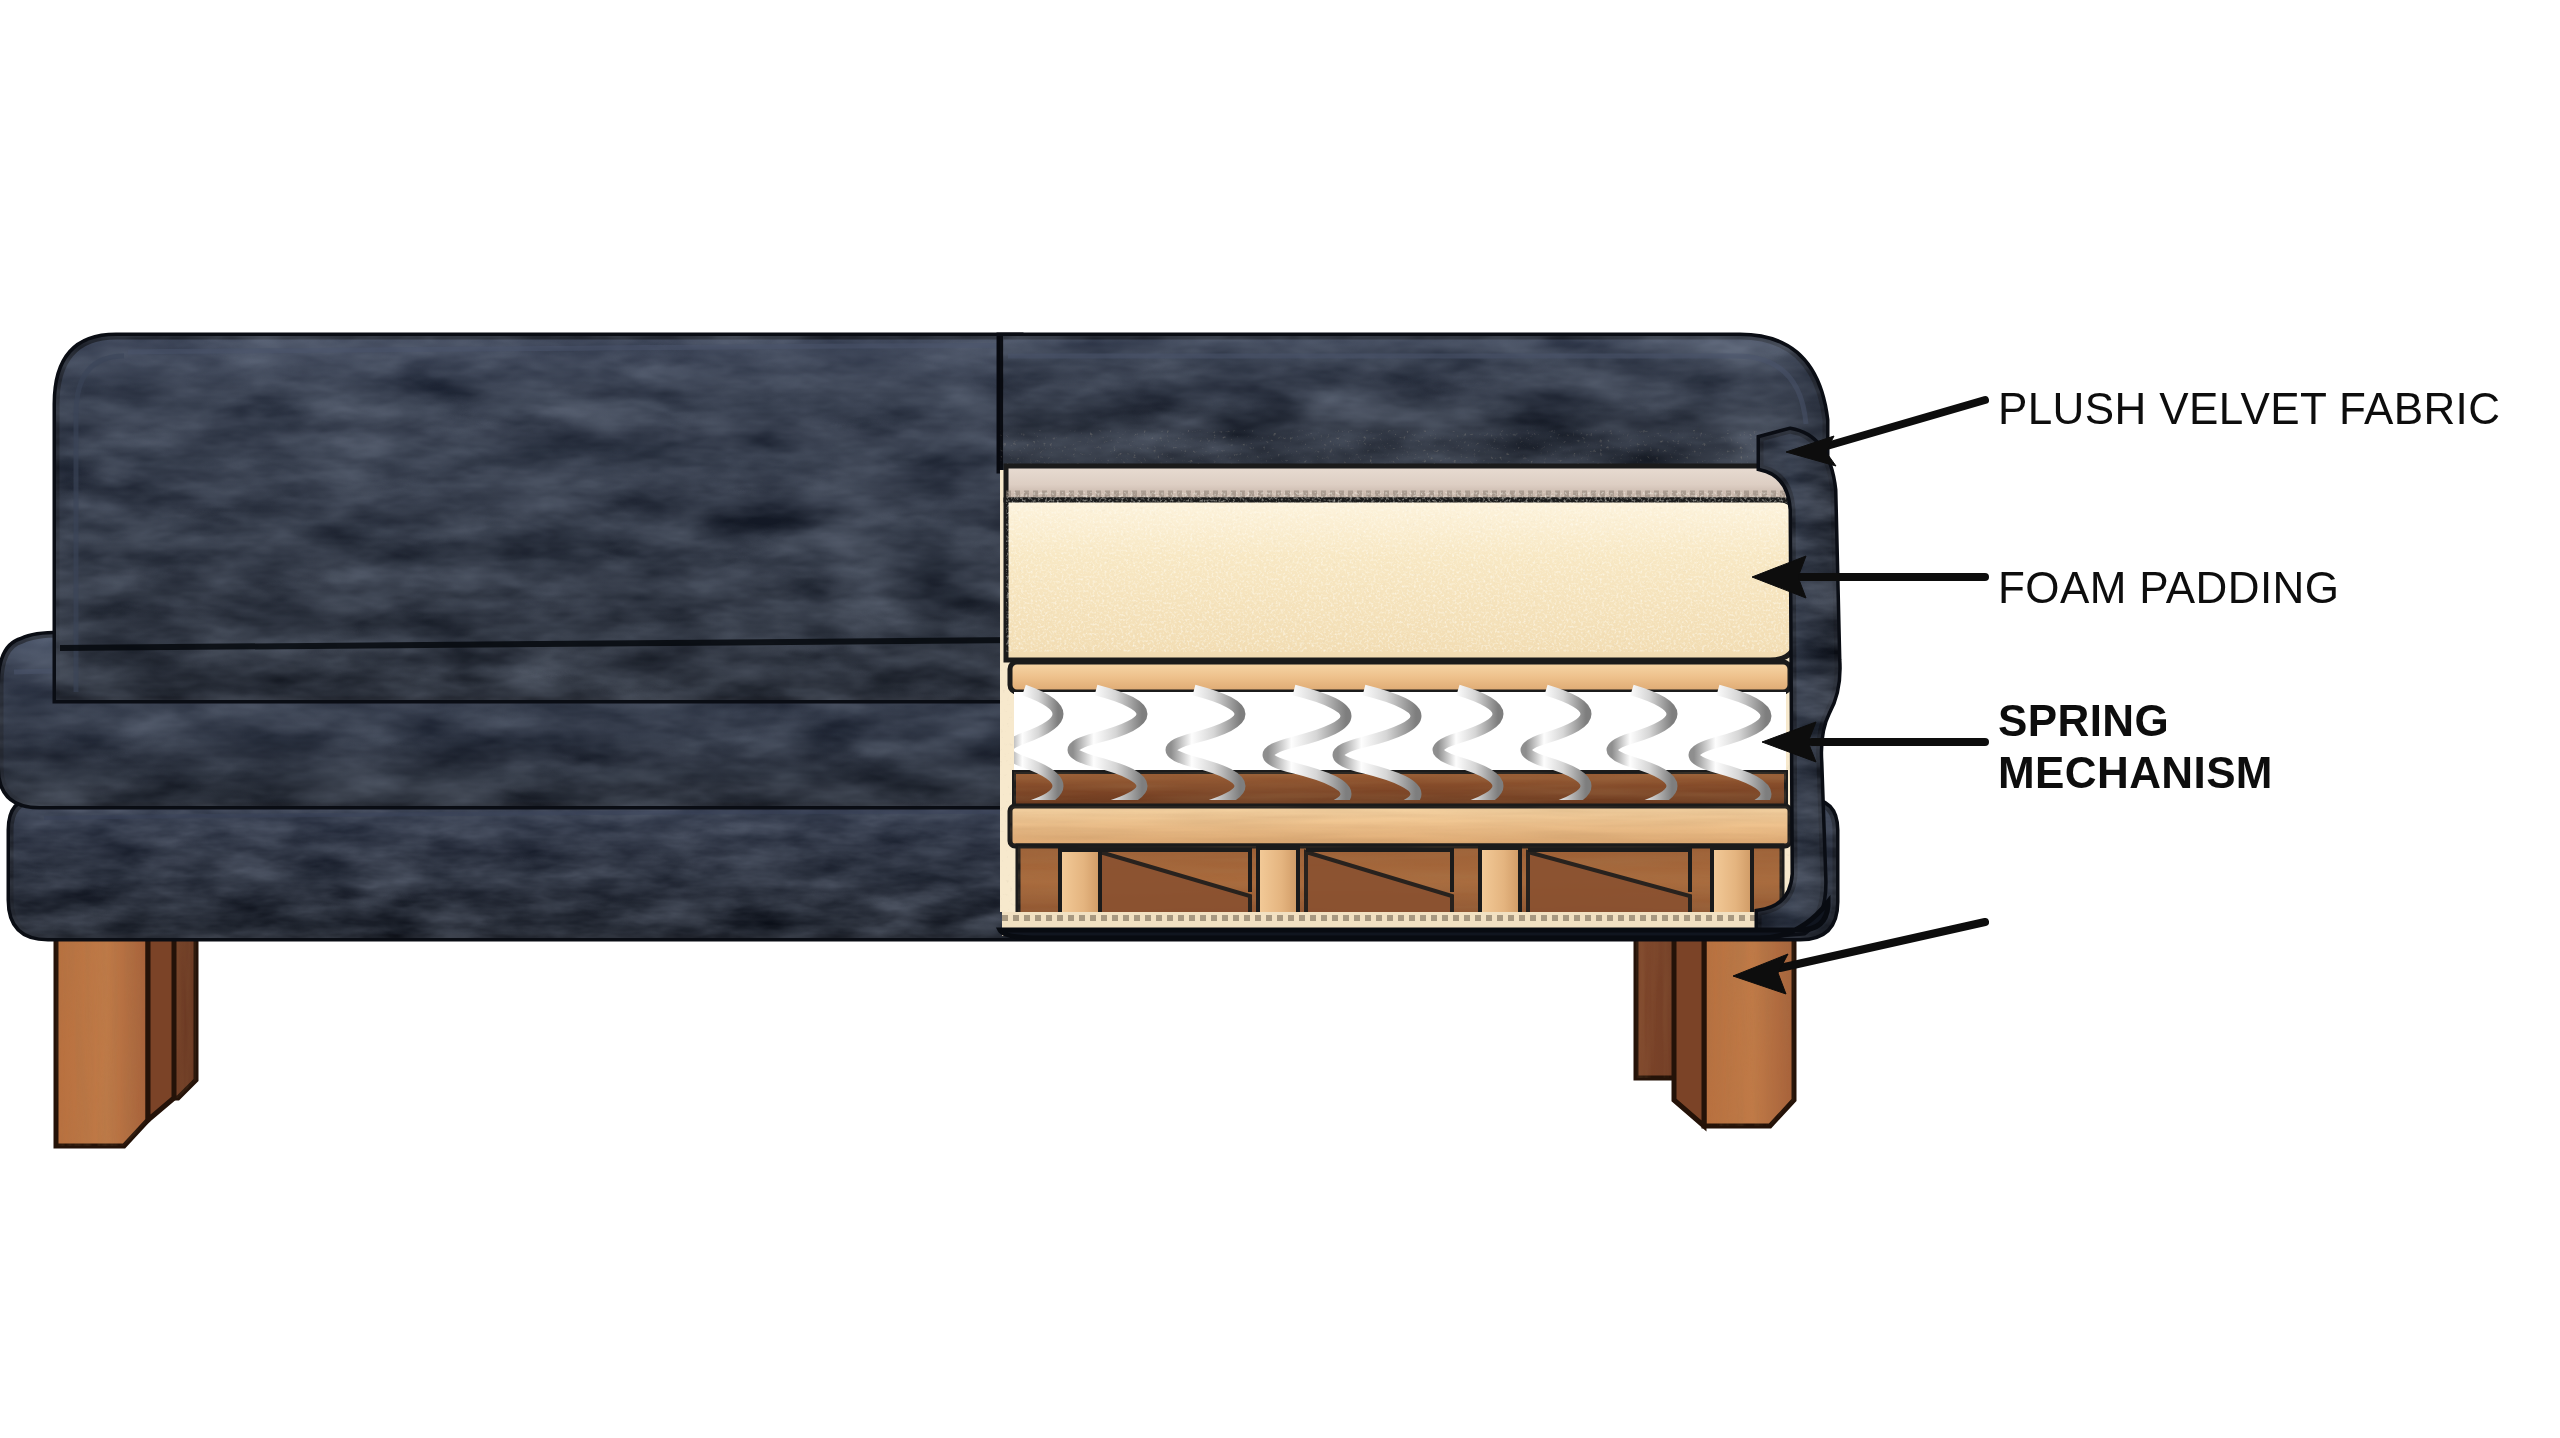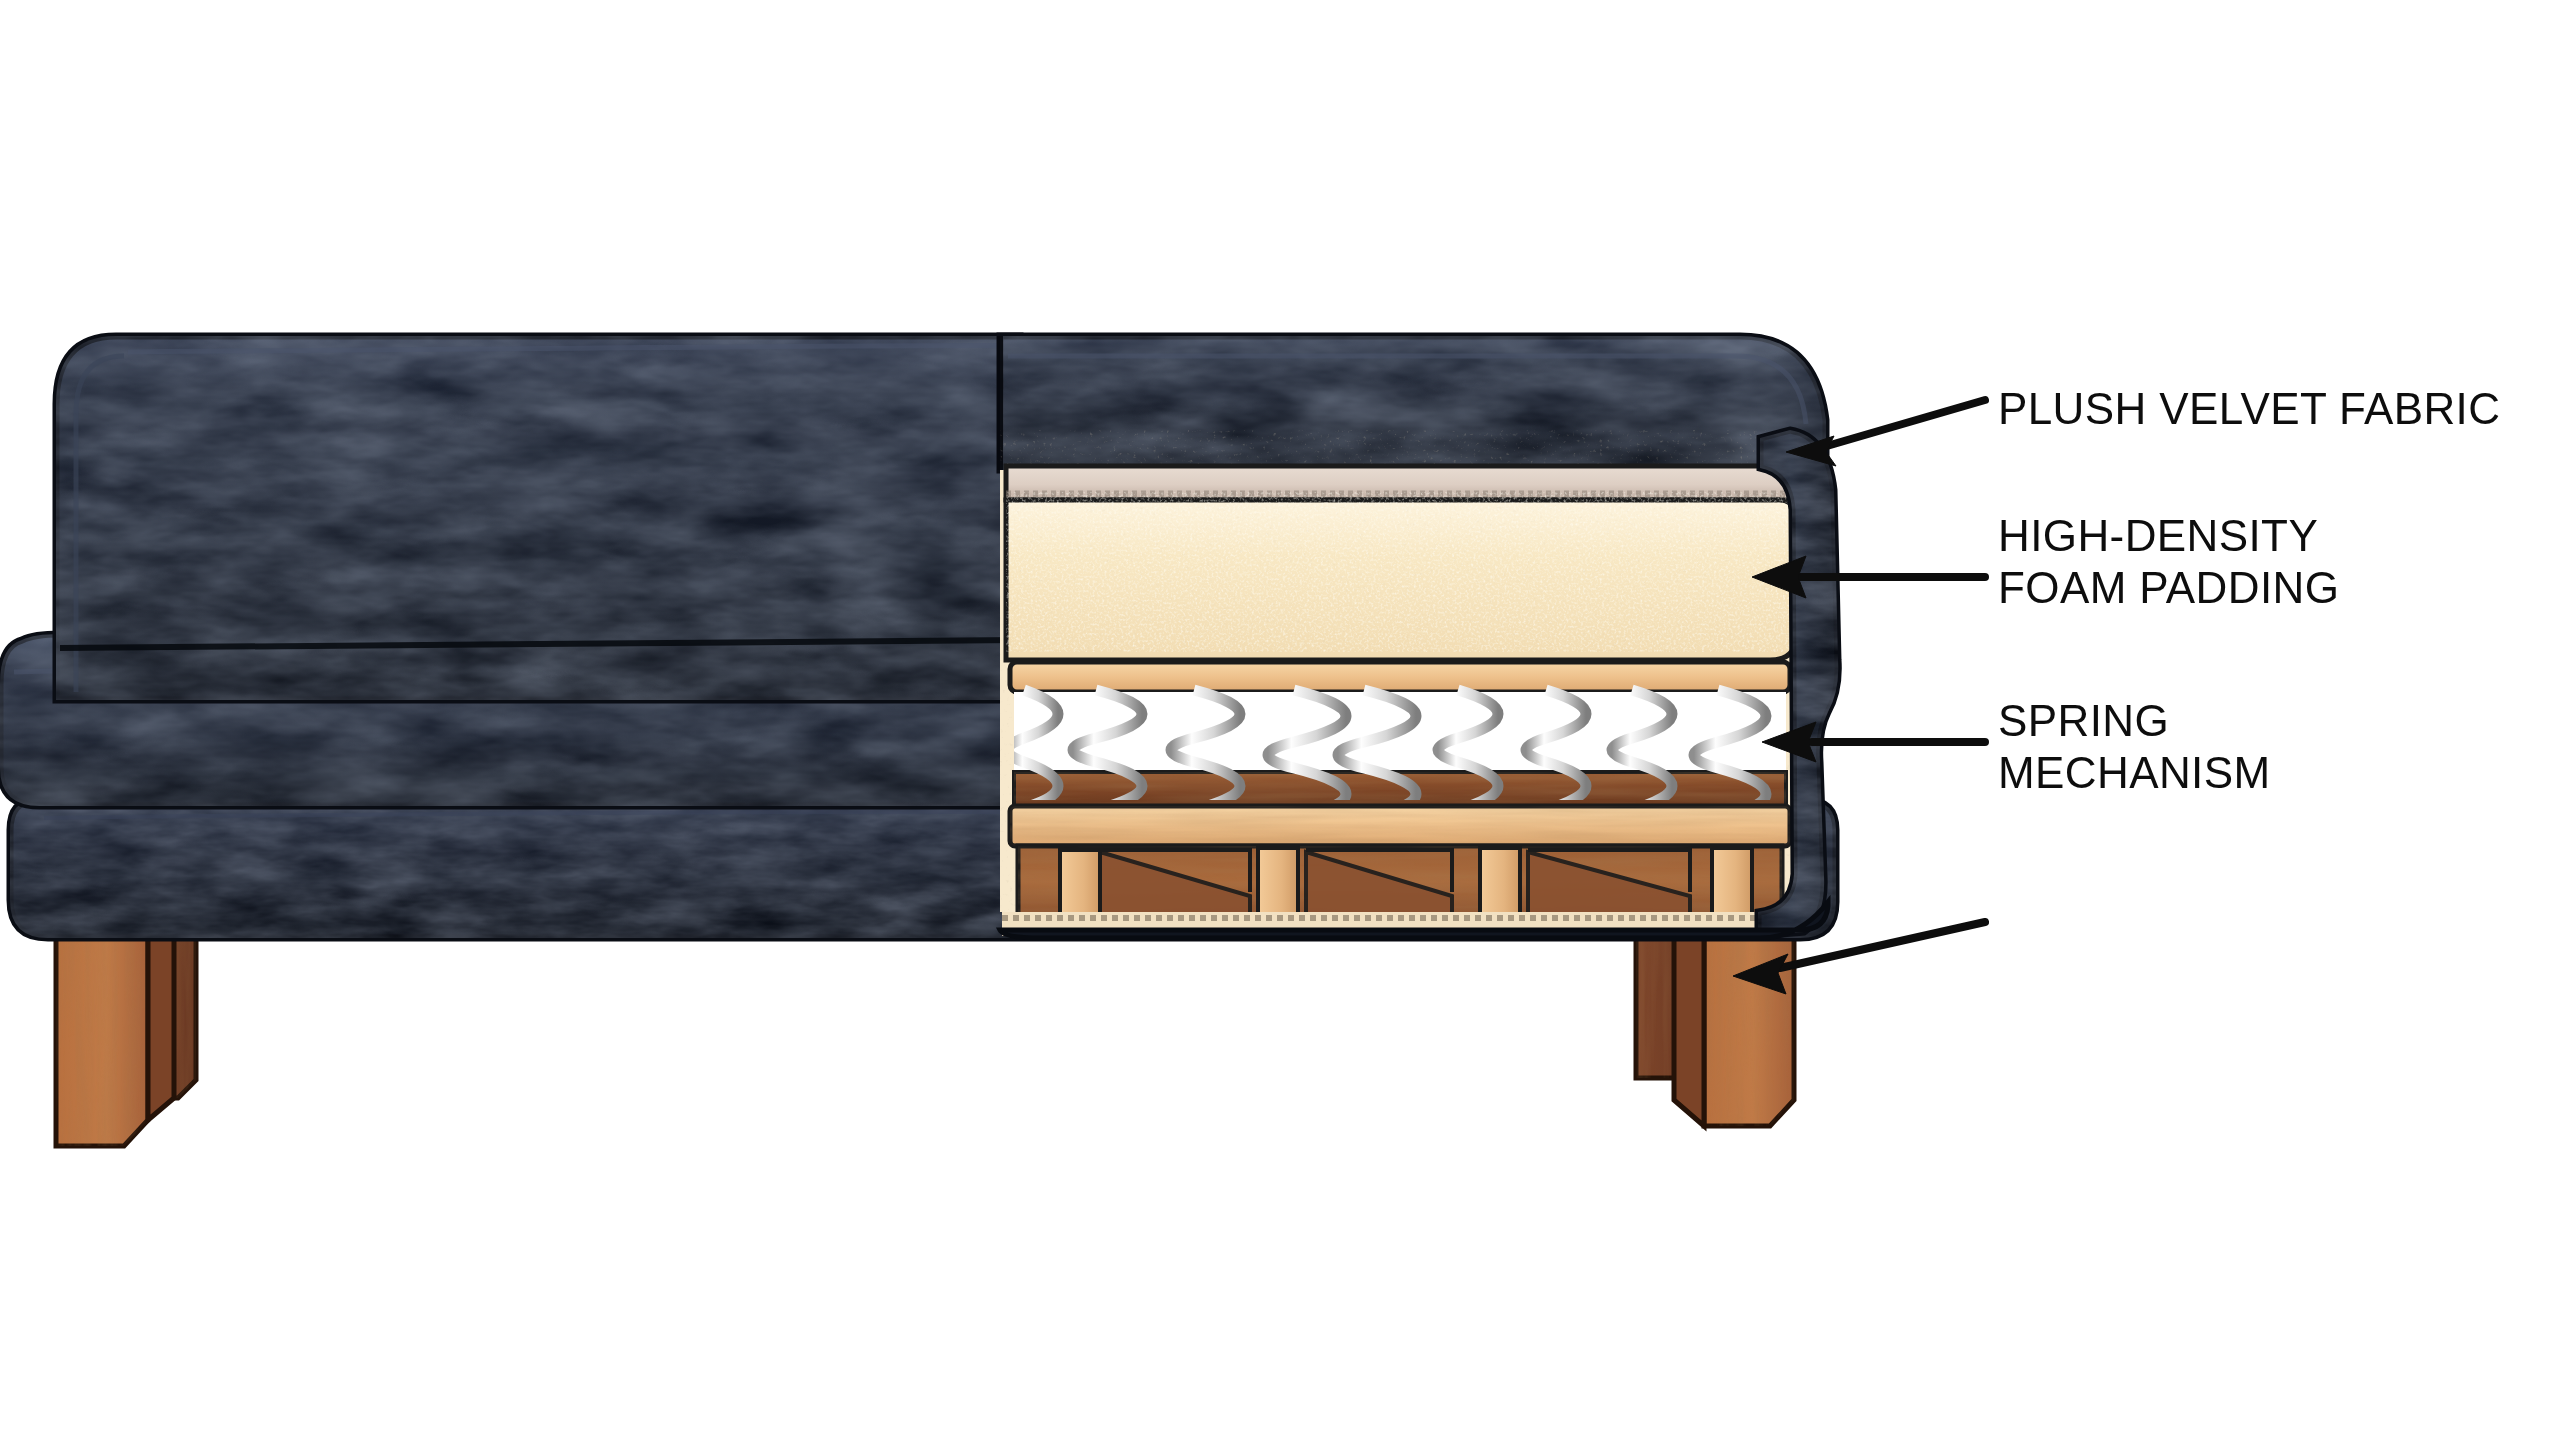--- a/index.html
+++ b/index.html
@@ -34,21 +34,21 @@
     font-family: "Liberation Sans", sans-serif;
     font-size: 44px;
     font-weight: 400;
     letter-spacing: 0.4px;
     line-height: 1.18;
     white-space: pre;
     text-transform: uppercase;
   }
   #lbl-fabric  { left: 1998px; top: 383px; }
   #lbl-foam    { left: 1998px; top: 510px; }
-  #lbl-spring  { left: 1998px; top: 695px; }
+  #lbl-spring  { left: 1998px; top: 695px; font-weight: bold; }
   #lbl-frame   { left: 1998px; top: 903px; }
 </style>
 </head>
 <body>
 
 <div id="stage">
 
   <svg id="artboard" viewBox="0 0 2560 1438" xmlns="http://www.w3.org/2000/svg">
     <defs>
 
@@ -395,18 +395,18 @@
       <g>
         <line x1="1985" y1="922" x2="1780" y2="968" stroke-width="8" stroke-linecap="round"></line>
         <path d="M1733,976 L1788,954 L1778,973 L1786,994 Z"></path>
       </g>
     </g>
 
   </svg>
 
   <div class="label" id="lbl-fabric">PLUSH VELVET FABRIC</div>
 
-  <div class="label" id="lbl-foam"><span>HIGH-DENSITY</span><br><span>FOAM PADDING</span></div>
+  <div class="label" id="lbl-foam"><br><span>FOAM PADDING</span></div>
 
   <div class="label" id="lbl-spring"><span>SPRING</span><br><span>MECHANISM</span></div>
 
 
 </div>
 
 </body></html>

